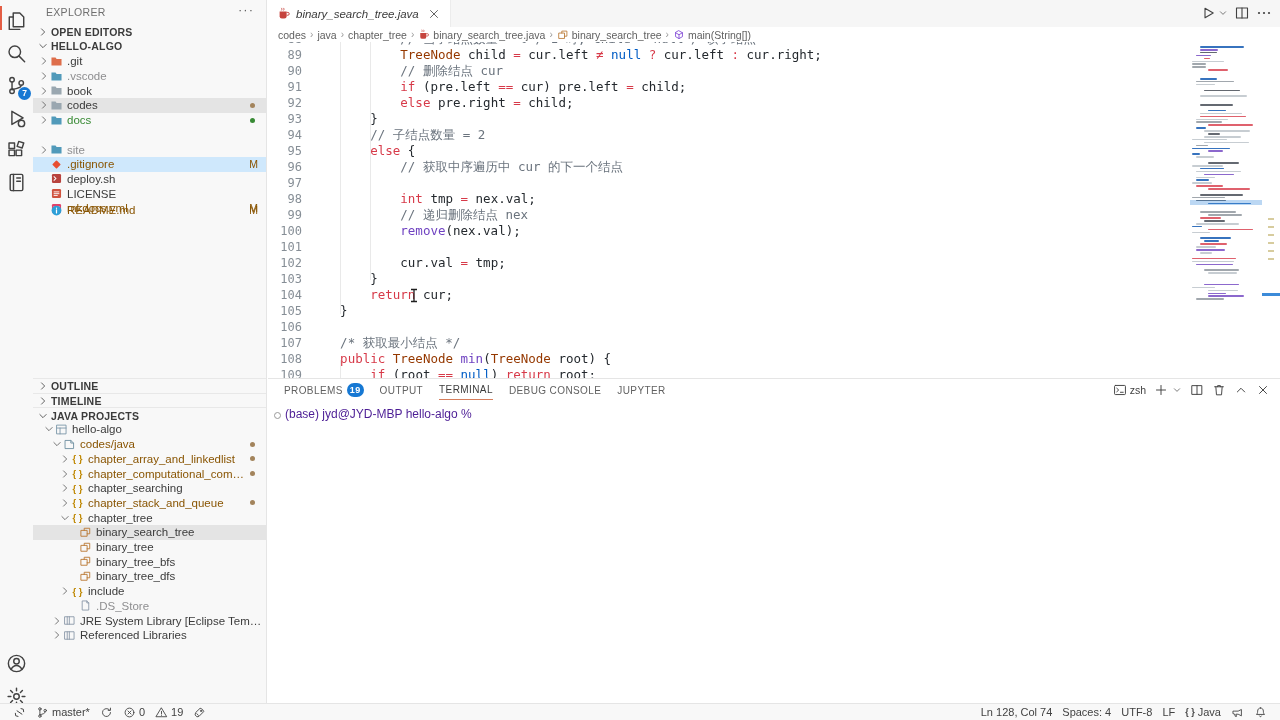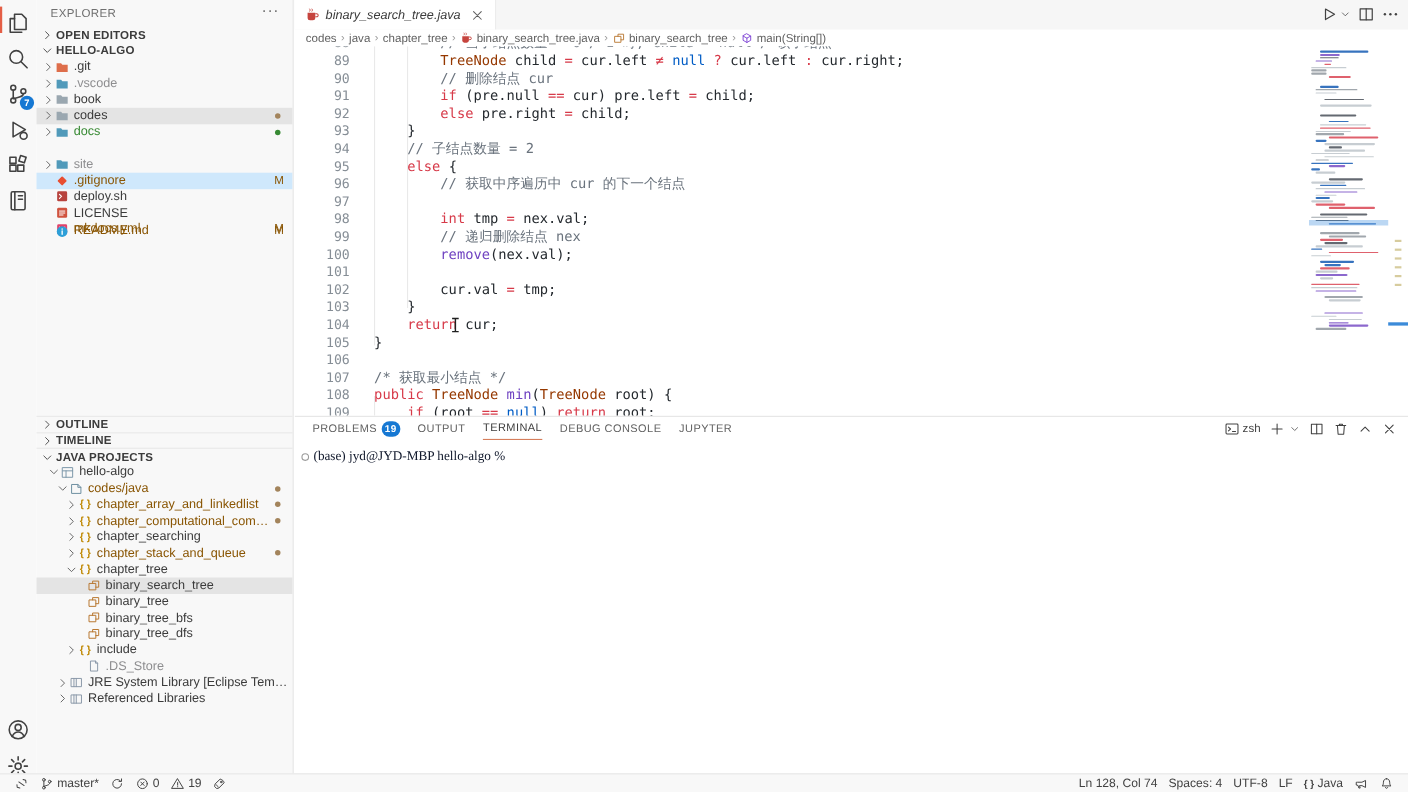--- a/index.html
+++ b/index.html
@@ -35,42 +35,42 @@
   .tab-close{width:14px;height:14px;color:#5f5f5f;cursor:pointer;}
   #editor-actions{position:absolute;right:8px;top:5px;display:flex;align-items:center;gap:6px;}
   .ea-btn{width:16px;height:16px;color:#424242;cursor:pointer;}
   .ea-chev{width:10px;height:10px;color:#424242;margin-left:-4px;cursor:pointer;}
   #breadcrumbs{left:268px;top:27px;width:1012px;height:15px;background:#fff;display:flex;align-items:center;padding-left:10px;box-sizing:border-box;font-size:10.5px;color:#616161;}
   .bc-item{display:flex;align-items:center;cursor:pointer;white-space:nowrap;}
   .bc-sep{margin:0 4px;color:#9a9a9a;font-size:10px;}
   .bc-ico{width:12px;height:12px;margin-right:3px;}
   #code-area{left:268px;top:42px;width:1012px;height:336px;background:#fff;overflow:hidden;}
   .code-line{position:absolute;left:0;width:100%;height:16px;line-height:16px;font-family:"DejaVu Sans Mono",monospace;font-size:12.5px;white-space:pre;cursor:text;}
-  .code-line .ln{position:absolute;left:0;width:34px;text-align:right;color:#868e96;font-size:12px;padding-left:16px;}
+  .code-line .ln{position:absolute;left:0;width:34px;text-align:right;color:#868e96;font-size:12px;}
   .code-line .lc{position:absolute;left:42px;}
   .tk-k{color:#d73a49}.tk-t{color:#953800}.tk-f{color:#6f42c1}.tk-n{color:#005cc5}.tk-c{color:#6a737d}.tk-p{color:#24292e}
   .indent-guide{position:absolute;width:1px;background:#e9e9e9;}
   #minimap{position:absolute;top:0;right:18px;width:72px;height:336px;background:#fff;cursor:pointer;}
   .mm-bar{position:absolute;height:1.7px;border-radius:1px;}
   #mm-band{position:absolute;left:0;width:72px;height:5px;background:rgba(60,140,220,.35);}
   #overview-ruler{position:absolute;top:0;right:0;width:18px;height:336px;cursor:pointer;}
   .ovr-mark{position:absolute;}
   
   #panel{left:268px;top:378px;width:1012px;height:325px;background:#fff;border-top:1px solid #e5e5e5;box-sizing:border-box;}
   #panel-tabs{position:absolute;left:16px;top:4px;display:flex;align-items:center;gap:16px;}
   .ptab{display:flex;align-items:center;gap:4px;font-size:10px;letter-spacing:.4px;color:#616161;cursor:pointer;padding-bottom:4px;}
   .ptab.active{color:#3b3b3b;border-bottom:1px solid #d67e5c;}
   .ptab .pbadge{min-width:14px;height:14px;border-radius:8px;background:#1678d3;color:#fff;font-size:9px;line-height:14px;text-align:center;padding:0 3px;box-sizing:border-box;font-weight:bold;}
   #panel-actions{position:absolute;right:10px;top:4px;display:flex;align-items:center;gap:8px;color:#424242;}
   .pa-ico{width:14px;height:14px;cursor:pointer;color:#424242;}
   .pa-chev{width:10px;height:10px;cursor:pointer;color:#424242;margin-left:-4px;}
   #shell-label{font-size:10.5px;color:#424242;display:flex;align-items:center;gap:3px;cursor:pointer;}
   #terminal-body{position:absolute;left:0;top:24px;width:100%;height:298px;cursor:text;}
   #term-deco{position:absolute;left:6px;top:9px;width:5px;height:5px;border-radius:50%;border:1px solid #9a9a9a;}
-  #terminal-line{position:absolute;left:17px;top:4px;font-family:Liberation Serif, serif;font-size:12px;color:#0f172a;white-space:pre;}
+  #terminal-line{position:absolute;left:17px;top:4px;font-family:Liberation Sans, sans-serif;font-size:12px;color:#4c1d95;white-space:pre;}
   
   #statusbar{left:0;top:703px;width:1280px;height:17px;background:#f8f8f8;border-top:1px solid #e5e5e5;box-sizing:border-box;display:flex;justify-content:space-between;align-items:center;font-size:11px;color:#424242;}
   .st-group{display:flex;align-items:center;height:100%;}
   .st-item{display:flex;align-items:center;gap:3px;padding:0 5px;height:100%;cursor:pointer;white-space:nowrap;}
   .st-ico{width:13px;height:13px;color:#424242;}
   
   #mouse-ibeam{position:absolute;width:10px;height:15px;z-index:50;pointer-events:none;}
 </style>
 </head>
 <body>
@@ -596,21 +596,21 @@
   </div>
 
 <div id="code-area" class="abs">
   <div class="indent-guide" style="left:72px;top:0;height:272px"></div>
   <div class="indent-guide" style="left:72px;top:318px;height:18px"></div>
   <div class="indent-guide" style="left:102px;top:0;height:238px"></div>
   <div id="code-lines">
       <div class="code-line" style="top: -11px;"><span class="ln">88</span><span class="lc"><span class="tk-p">            </span><span class="tk-c">// 当子结点数量 = 0 / 1 时, child = null / 该子结点</span></span></div>
       <div class="code-line" style="top: 5px;"><span class="ln">89</span><span class="lc"><span class="tk-p">            </span><span class="tk-t">TreeNode</span><span class="tk-p"> child </span><span class="tk-k">=</span><span class="tk-p"> cur.left </span><span class="tk-k">≠</span><span class="tk-p"> </span><span class="tk-n">null</span><span class="tk-p"> </span><span class="tk-k">?</span><span class="tk-p"> cur.left </span><span class="tk-k">:</span><span class="tk-p"> cur.right;</span></span></div>
       <div class="code-line" style="top: 21px;"><span class="ln">90</span><span class="lc"><span class="tk-p">            </span><span class="tk-c">// 删除结点 cur</span></span></div>
-      <div class="code-line" style="top: 37px;"><span class="ln">91</span><span class="lc"><span class="tk-p">            </span><span class="tk-k">if</span><span class="tk-p"> (pre.null </span><span class="tk-k">==</span><span class="tk-p"> cur) pre.left </span><span class="tk-k">=</span><span class="tk-p"> child;</span></span></div>
+      <div class="code-line" style="top: 37px;"><span class="ln">91</span><span class="lc"><span class="tk-p">            </span><span class="tk-k">if</span><span class="tk-p"> (pre.left </span><span class="tk-k">==</span><span class="tk-p"> cur) pre.left </span><span class="tk-k">=</span><span class="tk-p"> child;</span></span></div>
       <div class="code-line" style="top: 53px;"><span class="ln">92</span><span class="lc"><span class="tk-p">            </span><span class="tk-k">else</span><span class="tk-p"> pre.right </span><span class="tk-k">=</span><span class="tk-p"> child;</span></span></div>
       <div class="code-line" style="top: 69px;"><span class="ln">93</span><span class="lc"><span class="tk-p">        </span><span class="tk-p">}</span></span></div>
       <div class="code-line" style="top: 85px;"><span class="ln">94</span><span class="lc"><span class="tk-p">        </span><span class="tk-c">// 子结点数量 = 2</span></span></div>
       <div class="code-line" style="top: 101px;"><span class="ln">95</span><span class="lc"><span class="tk-p">        </span><span class="tk-k">else</span><span class="tk-p"> {</span></span></div>
       <div class="code-line" style="top: 117px;"><span class="ln">96</span><span class="lc"><span class="tk-p">            </span><span class="tk-c">// 获取中序遍历中 cur 的下一个结点</span></span></div>
       <div class="code-line" style="top: 133px;"><span class="ln">97</span></div>
       <div class="code-line" style="top: 149px;"><span class="ln">98</span><span class="lc"><span class="tk-p">            </span><span class="tk-k">int</span><span class="tk-p"> tmp </span><span class="tk-k">=</span><span class="tk-p"> nex.val;</span></span></div>
       <div class="code-line" style="top: 165px;"><span class="ln">99</span><span class="lc"><span class="tk-p">            </span><span class="tk-c">// 递归删除结点 nex</span></span></div>
       <div class="code-line" style="top: 181px;"><span class="ln">100</span><span class="lc"><span class="tk-p">            </span><span class="tk-f">remove</span><span class="tk-p">(nex.val);</span></span></div>
       <div class="code-line" style="top: 197px;"><span class="ln">101</span></div>

